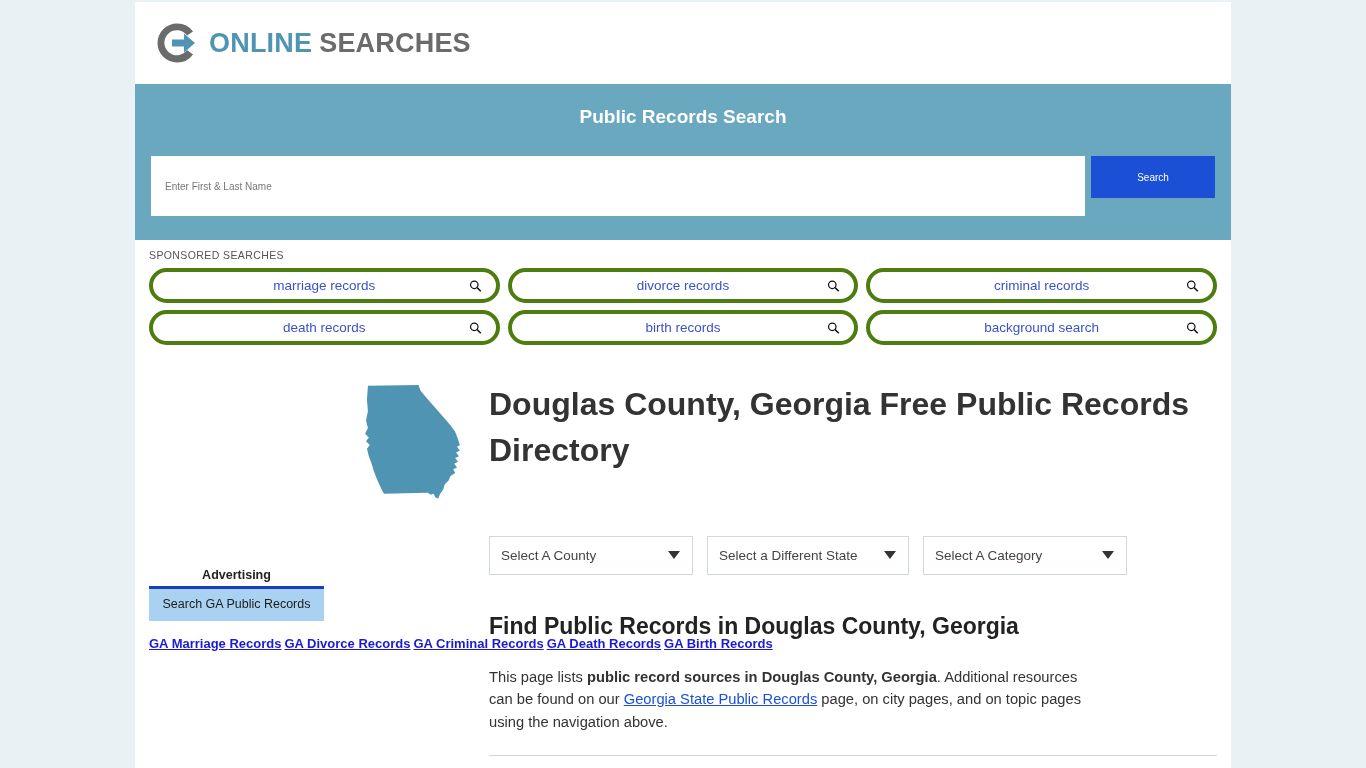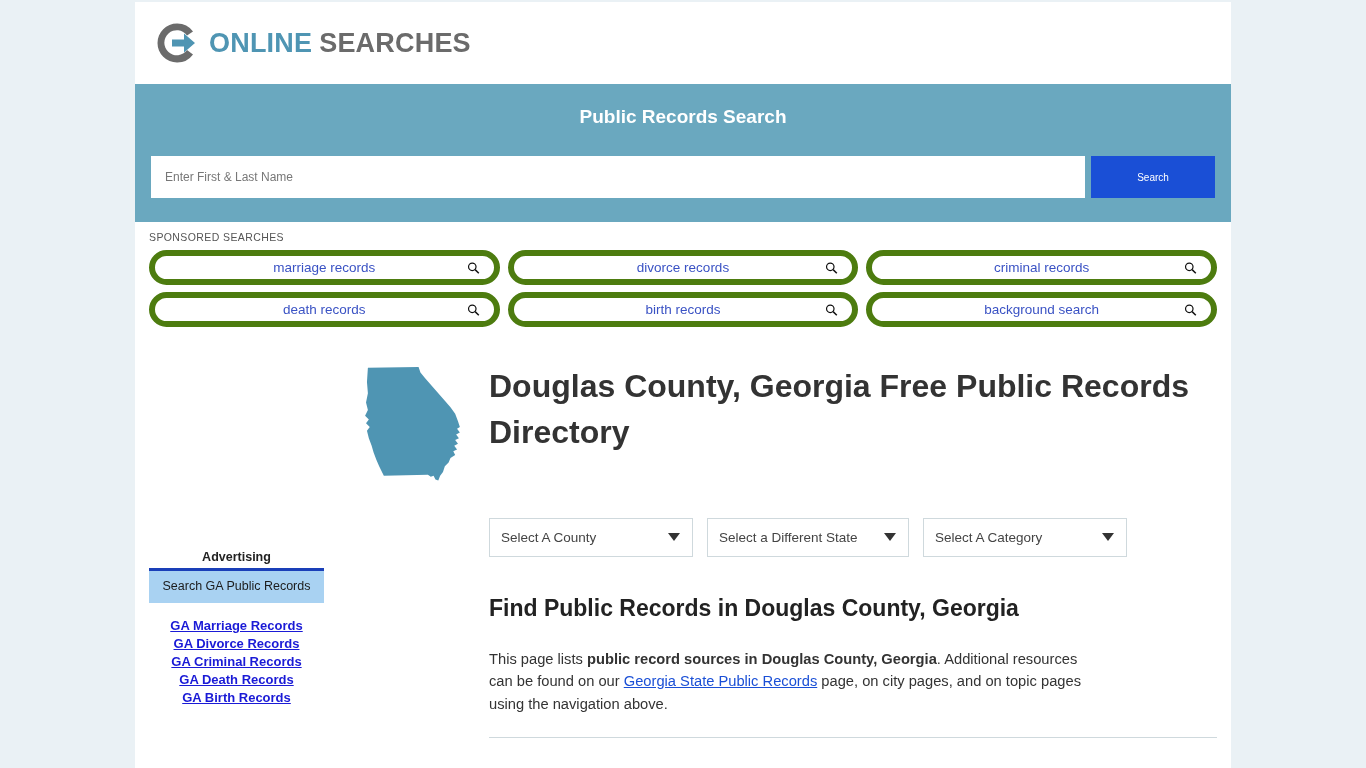--- a/index.html
+++ b/index.html
@@ -80,25 +80,25 @@
     font-size: 19px;
     font-weight: bold;
     margin: 0 0 28px 0;
   }
   .search-row {
     display: flex;
     align-items: stretch;
     gap: 6px;
   }
   .search-field {
-    height: 42px;
+    height: 60px;
     border: none;
     outline: none;
     background: #ffffff;
-    font-size: 12px;
+    font-size: 10px;
     color: #737373;
     padding: 0 14px;
     font-family: "Liberation Sans", sans-serif;
   }
   .search-field::placeholder { color: #777; }
   .search-field.name { flex: 1 1 54%; }
   .search-field.city { flex: 1 1 34%; }
   .search-submit {
     flex: 0 0 124px;
     height: 42px;
@@ -121,21 +121,21 @@
     margin-bottom: 7px;
   }
   .pill-grid {
     display: grid;
     grid-template-columns: repeat(3, 1fr);
     gap: 7px 8px;
   }
   .pill {
     position: relative;
     height: 35px;
-    border: 6px solid #4d7c0f;
+    border: 4px solid #4d7c0f;
     border-radius: 20px;
     background: #ffffff;
     display: flex;
     align-items: center;
     justify-content: center;
     font-size: 13.5px;
     color: #3a52c4;
     cursor: pointer;
   }
   .pill .mag {
@@ -168,21 +168,21 @@
     border-top: 3px solid #1a3fb8;
     padding: 7px 8px 9px 8px;
     font-size: 12.5px;
     line-height: 1.28;
     color: #1c1c1c;
     cursor: pointer;
   }
   .side-links {
     margin-top: 15px;
     display: flex;
-    flex-direction: column;
+    flex-direction: row;
     gap: 3px;
   }
   .side-link {
     font-size: 13px;
     font-weight: bold;
     color: #1a1ad6;
     text-decoration: underline;
     cursor: pointer;
     white-space: nowrap;
   }

